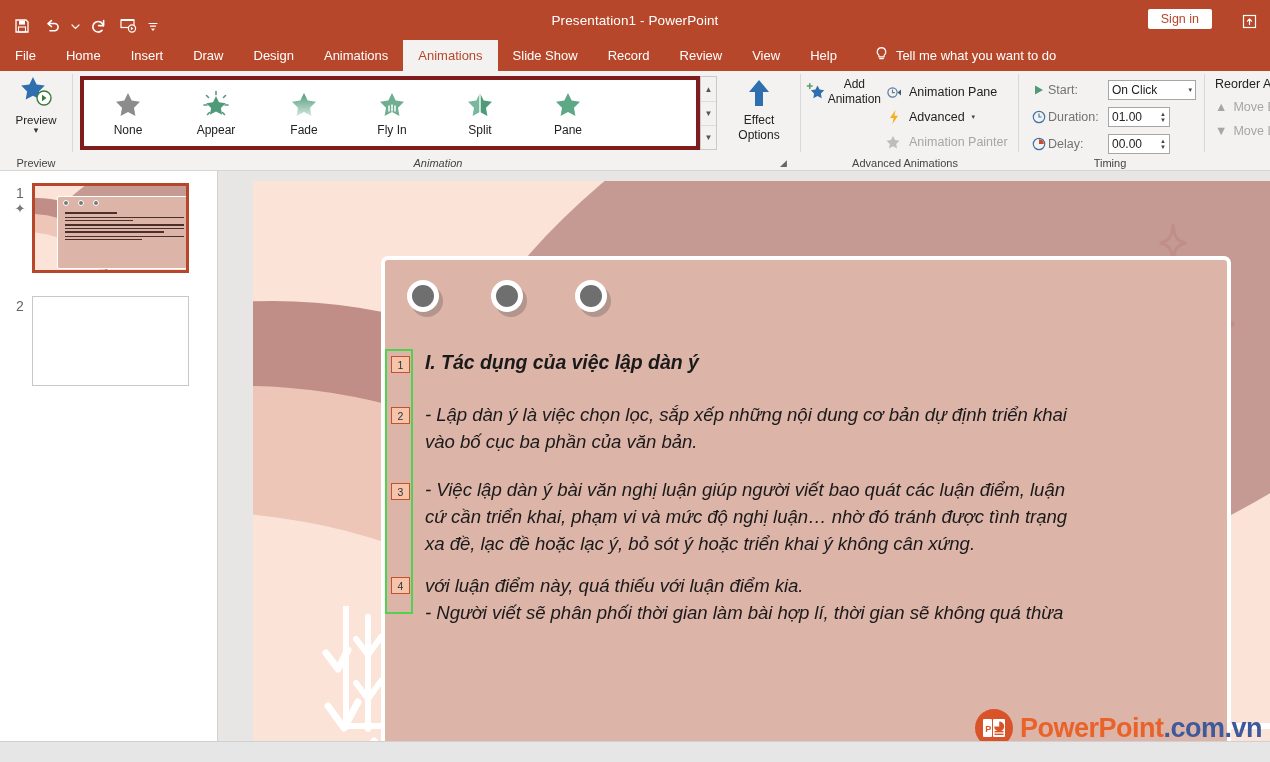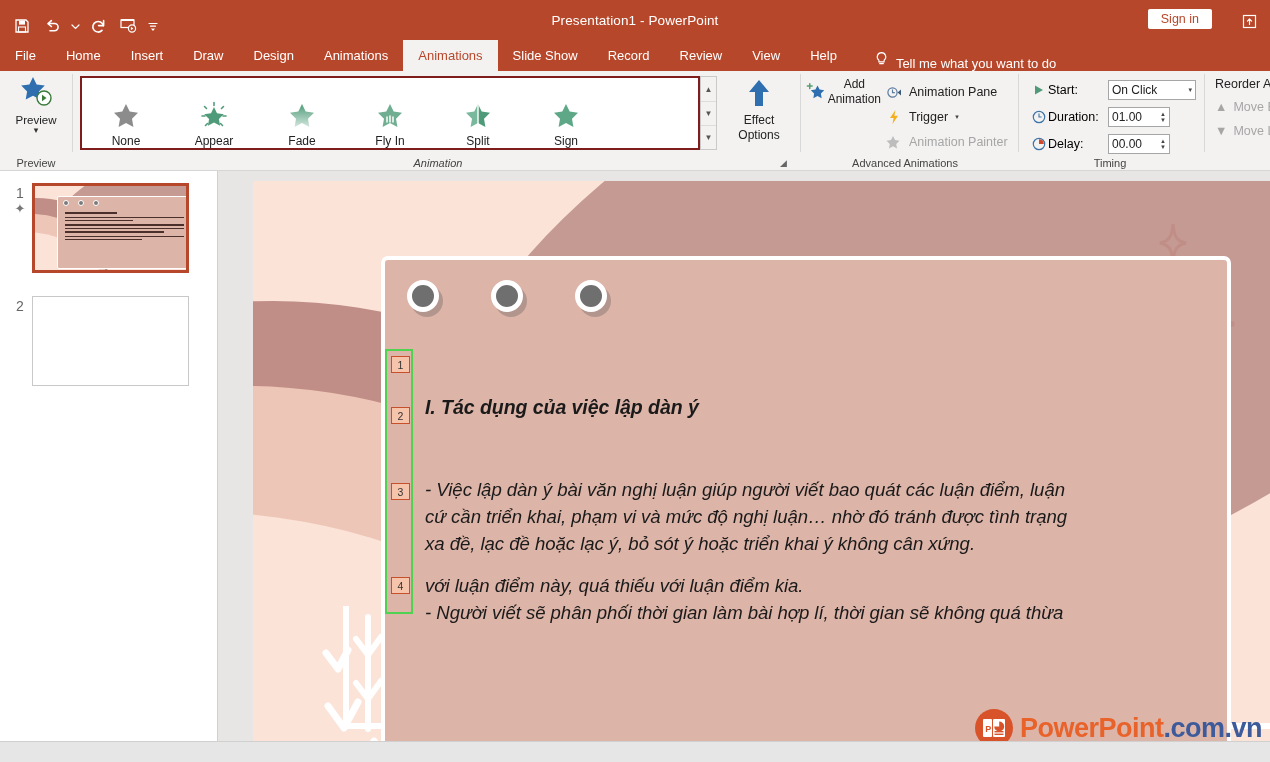--- a/index.html
+++ b/index.html
@@ -45,21 +45,21 @@
   }
   .tabs { display: flex; align-items: stretch; height: 31px; }
   .tab {
     display: flex; align-items: center; padding: 0 15px;
     color: #fff; font-size: 13px; white-space: nowrap;
   }
   .tab.active {
     background: #f3f2f1; color: #b7472a;
   }
   .tellme {
-    display: flex; align-items: flex-end; gap: 7px;
+    display: flex; align-items: center; gap: 7px;
     color: #fff; font-size: 13px; padding-left: 22px;
   }
 
   
   .ribbon {
     position: absolute; left: 0; top: 71px; width: 1270px; height: 100px;
     background: #f3f2f1;
     border-bottom: 1px solid #d6d6d6;
   }
   .rib-inner { position: relative; height: 100%; }
@@ -75,22 +75,22 @@
   .preview-grp {
     position: absolute; left: 4px; top: 2px; width: 64px;
     display: flex; flex-direction: column; align-items: center;
   }
   .preview-grp .lbl { font-size: 11.5px; color: #222; margin-top: 1px; }
   .chev-sm { font-size: 9px; color: #333; line-height: 8px; }
 
   
   .gallery {
     position: absolute; left: 80px; top: 5px; width: 620px; height: 74px;
-    background: #fff; border: 2px solid #7f1d1d;
-    display: flex; align-items: flex-end;
+    background: #fff; border: 4px solid #7f1d1d;
+    display: flex; align-items: center;
   }
   .gal-item {
     width: 88px; display: flex; flex-direction: column;
     align-items: center; justify-content: center; gap: 3px;
     font-size: 12px; color: #222;
   }
   .gal-item.selected { background: #cfcfcf; outline: 1px solid #9a9a9a; outline-offset: -1px; }
   .gal-scroll {
     position: absolute; left: 700px; top: 5px; width: 17px; height: 74px;
     background: #f3f2f1; border: 1px solid #c9c9c9;
@@ -120,21 +120,21 @@
     display: flex; align-items: center; gap: 7px; height: 25px;
     font-size: 12.5px; color: #222;
   }
   .adv-row.disabled { color: #a6a6a6; }
   .adv-icn { width: 17px; height: 17px; display: flex; align-items: center; justify-content: center; }
 
   
   .timing { position: absolute; left: 1030px; top: 6px; width: 175px; }
   .tm-row { display: flex; align-items: center; height: 25px; margin-bottom: 2px; }
   .tm-icn { width: 18px; display: flex; align-items: center; justify-content: center; }
-  .tm-lbl { font-size: 12.5px; color: #000000; width: 60px; }
+  .tm-lbl { font-size: 12.5px; color: #737373; width: 60px; }
   .tm-field {
     height: 20px; background: #fff; border: 1px solid #a6a6a6;
     font-size: 12px; color: #222; display: flex; align-items: center;
     padding: 0 3px;
   }
   .tm-combo { width: 88px; justify-content: space-between; }
   .tm-spin { width: 62px; justify-content: space-between; }
   .spin-arrows { display: flex; flex-direction: column; font-size: 6px; color: #444; line-height: 6px; }
   .caret { font-size: 7px; color: #444; }
 
@@ -219,21 +219,21 @@
     background: #f6c3ab; border: 1px solid #c5502b;
     color: #333; font-size: 10.5px;
     display: flex; align-items: center; justify-content: center;
   }
 
   .para {
     position: absolute; left: 172px;
     font-size: 18.6px; font-style: italic; color: #1a1a1a;
     line-height: 27px; letter-spacing: -.05px;
   }
-  .para.hd { font-weight: bold; font-size: 19.5px; margin-top: 45px; }
+  .para.hd { font-weight: bold; font-size: 19.5px; }
 
   .sparkle { position: absolute; }
   .doodles { position: absolute; }
 
   .wmark {
     position: absolute; right: 8px; bottom: 4px;
     display: flex; align-items: center; gap: 7px;
   }
   .wmark-circle {
     width: 38px; height: 38px; border-radius: 50%; background: #d8532a;
@@ -385,21 +385,21 @@
         <path d="M15 3l3.7 7.6 8.3 1.2-6 5.9 1.4 8.3L15 22V3z" fill="#4f9b79"></path>
         <path d="M15 3v19l-7.4 4 1.4-8.3-6-5.9 8.3-1.2z" fill="#79b89c"></path>
         <path d="M15 2v25" stroke="#fff" stroke-width="1.4"></path>
       </svg>
       <span>Split</span>
     </div>
     <div class="gal-item">
       <svg width="30" height="30" viewBox="0 0 30 30">
         <path d="M15 3l3.7 7.6 8.3 1.2-6 5.9 1.4 8.3L15 22l-7.4 4 1.4-8.3-6-5.9 8.3-1.2z" fill="#5ea887"></path>
       </svg>
-      <span>Sign</span>
+      <span>Pane</span>
     </div>
   </div>
   <div class="gal-scroll">
     <div>▲</div>
     <div>▼</div>
     <div>▼</div>
   </div>
 
   <div class="effopt">
     <svg width="38" height="38" viewBox="0 0 38 38">
@@ -428,21 +428,21 @@
             </svg>
       </span>
       <span>Animation Pane</span>
     </div>
     <div class="adv-row">
       <span class="adv-icn">
         <svg width="14" height="16" viewBox="0 0 14 16">
               <path d="M8.5 1L3 9h3.6L5.5 15 11 6.8H7.4z" fill="#f2b01e"></path>
             </svg>
       </span>
-      <span>Trigger</span>
+      <span>Advanced</span>
       <span class="caret">▾</span>
     </div>
     <div class="adv-row disabled">
       <span class="adv-icn">
         <svg width="16" height="15" viewBox="0 0 16 15">
               <path d="M7 2l2 4.1 4.5.6-3.3 3.2.8 4.5L7 12.3 3 14.4l.8-4.5L.5 6.7 5 6.1z" fill="#bdbdbd"></path>
             </svg>
       </span>
       <span>Animation Painter</span>
     </div>
@@ -601,20 +601,24 @@
 
       <div class="anim-sel"></div>
       <div class="anim-badge" style="left:138px; top:175px;">1</div>
       <div class="anim-badge" style="left:138px; top:226px;">2</div>
       <div class="anim-badge" style="left:138px; top:302px;">3</div>
       <div class="anim-badge" style="left:138px; top:396px;">4</div>
 
       <div class="para hd" style="top:168px;">
         <div>I. Tác dụng của việc lập dàn ý</div>
       </div>
+      <div class="para" style="top:220px;">
+        <div>- Lập dàn ý là việc chọn lọc, sắp xếp những nội dung cơ bản dự định triển khai</div>
+        <div>vào bố cục ba phần của văn bản.</div>
+      </div>
       <div class="para" style="top:295px;">
         <div>- Việc lập dàn ý bài văn nghị luận giúp người viết bao quát các luận điểm, luận</div>
         <div>cứ cần triển khai, phạm vi và mức độ nghị luận… nhờ đó tránh được tình trạng</div>
         <div>xa đề, lạc đề hoặc lạc ý, bỏ sót ý hoặc triển khai ý không cân xứng.</div>
       </div>
       <div class="para" style="top:391px;">
         <div>với luận điểm này, quá thiếu với luận điểm kia.</div>
         <div>- Người viết sẽ phân phối thời gian làm bài hợp lí, thời gian sẽ không quá thừa</div>
       </div>
 

